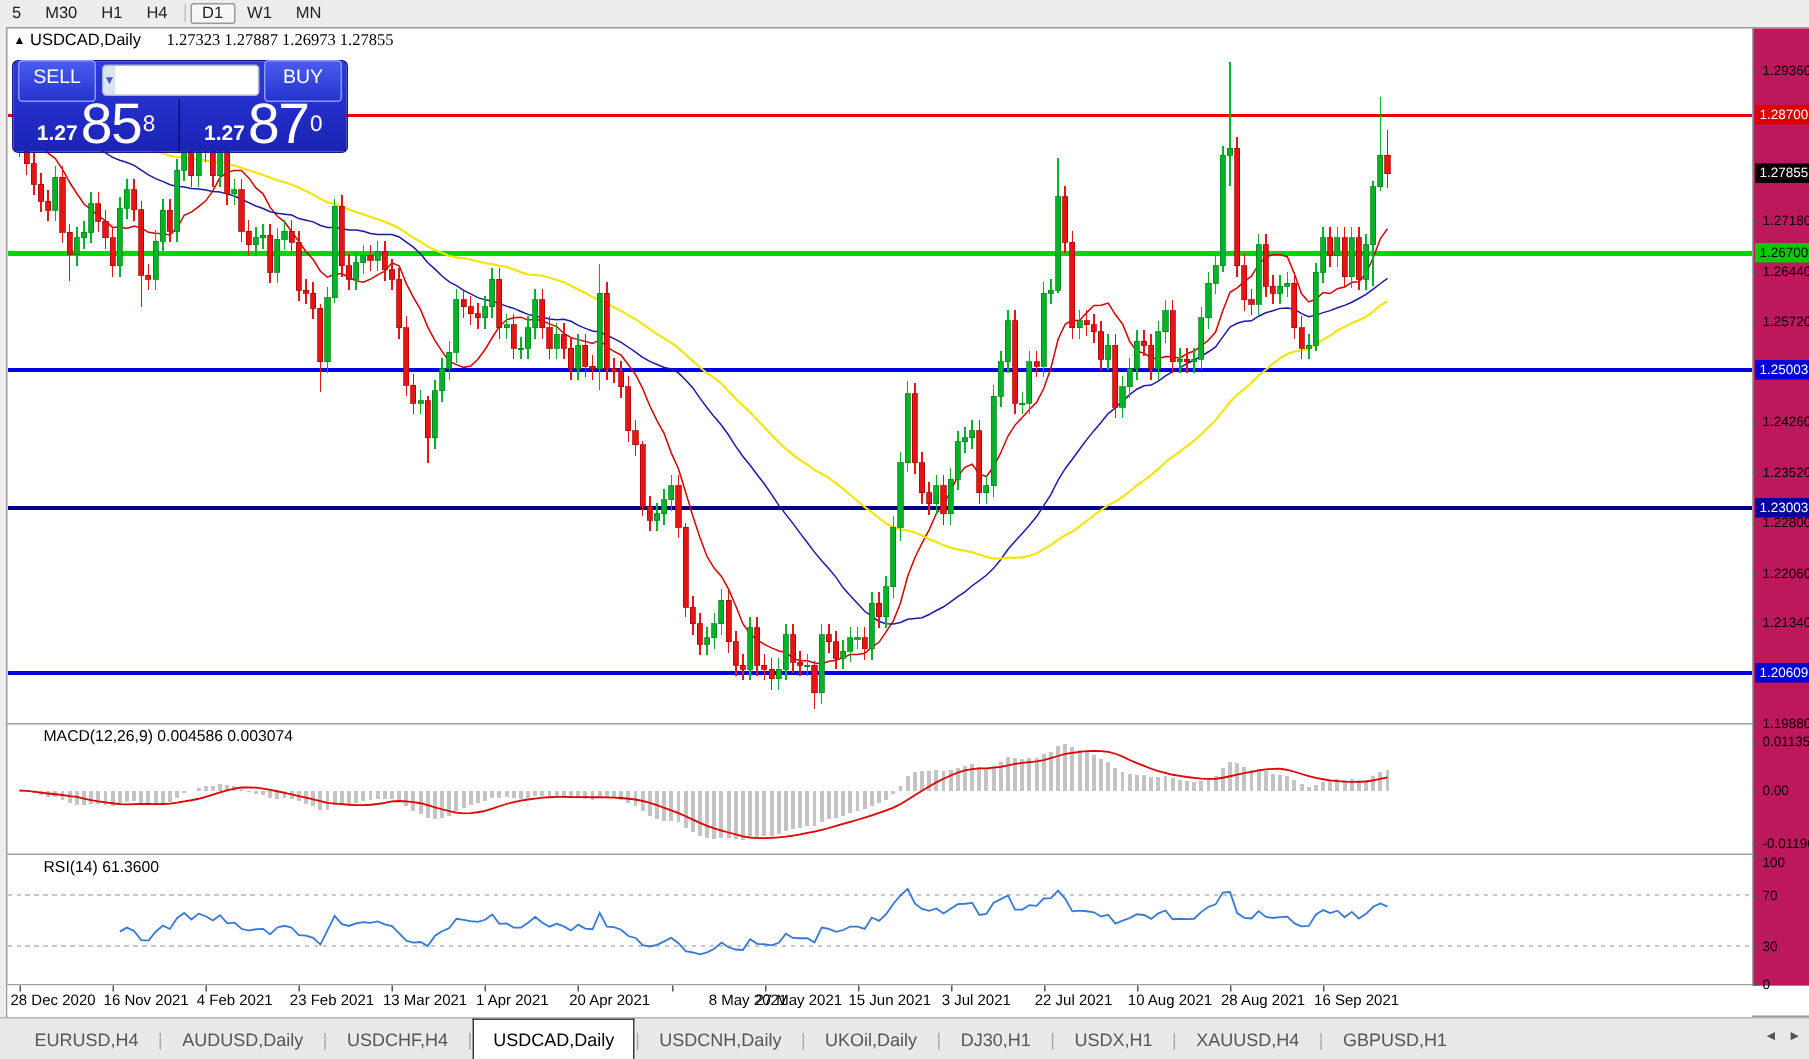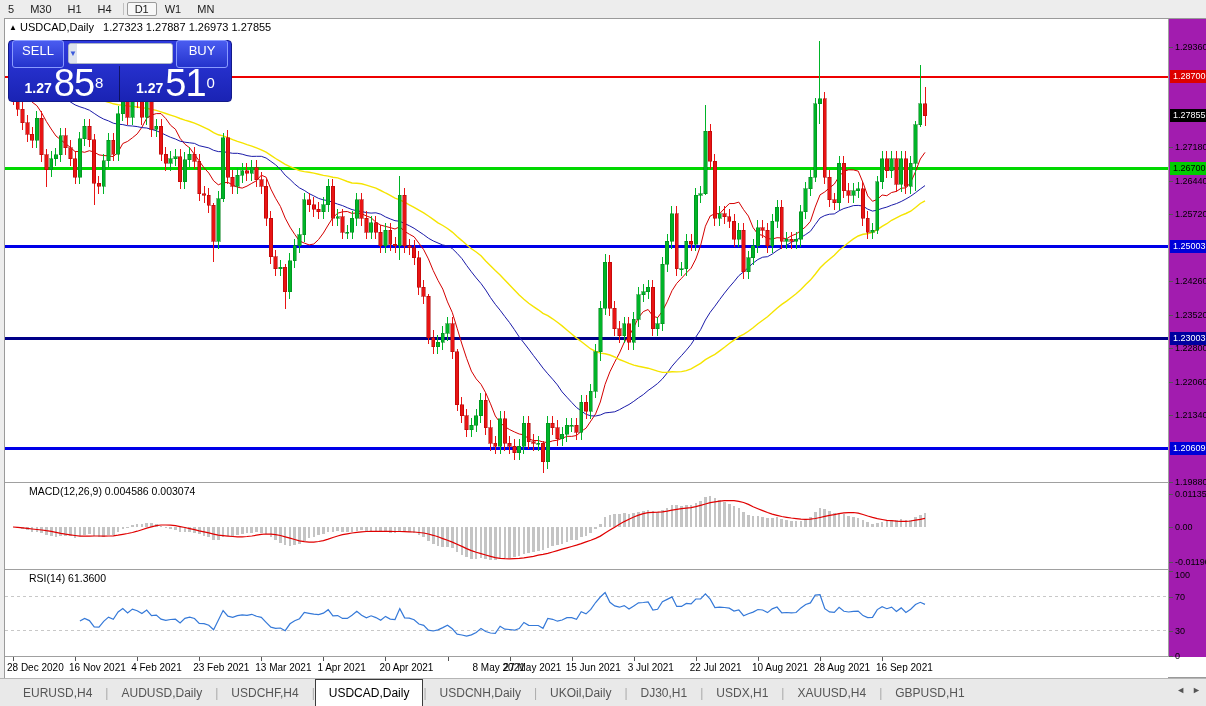--- a/index.html
+++ b/index.html
@@ -41,21 +41,21 @@
   .trade-prices { display:flex; height:35px; }
   .price-half { width:50%; display:flex; align-items:flex-end; justify-content:center;
     padding-bottom:2px; }
   .price-half.left { border-right:1px solid rgba(0,0,25,0.55); }
   .p-small { font-size:14px; font-weight:bold; margin-right:2px; line-height:22px; }
   .p-big   { font-size:38px; line-height:32px; letter-spacing:-1px; }
   .p-sup   { font-size:15px; line-height:34px; align-self:flex-start; margin-left:1px; }
 
   
   .axis-strip { position:absolute; left:1163px; top:0; width:39px; height:638px;
-    border-left:1px solid #a0a0a0; background:#a21caf; font-size:9px; color:#000; z-index:4; }
+    border-left:1px solid #a0a0a0; background:#be185d; font-size:9px; color:#000; z-index:4; }
   .axis-label { position:absolute; left:6px; white-space:nowrap; }
   .axis-tick  { position:absolute; left:0; width:4px; height:1px; background:#555; }
   .axis-badge { position:absolute; left:1px; width:37px; height:13px; line-height:13px;
     padding-left:3px; color:#fff; white-space:nowrap; }
 
   .ind-label { position:absolute; left:4px; font-size:10.5px; color:#000; z-index:5;padding-left:20px; }
 
   
   .date-axis { position:absolute; left:0; top:638px; width:1163px; height:22px; background:#fff; }
   .date-tick { position:absolute; top:0; width:1px; height:4px; background:#555; }
@@ -84,42 +84,42 @@
     <div class="tf-btn active">D1</div>
     <div class="tf-btn">W1</div>
     <div class="tf-btn">MN</div>
   </div>
 
 <div class="chart-window">
 
   <div class="chart-header">
     <span class="tri">▲</span>
     <span>USDCAD,Daily</span>
-    <span style="margin-left:6px;">1.27323 1.27887 1.26973 1.27855</span>
+    <span style="margin-left:14px;font-family:Liberation Serif, serif;">1.27323 1.27887 1.26973 1.27855</span>
   </div>
 
   <div class="trade-panel">
     <div class="trade-top">
       <div class="btn-trade btn-sell">SELL</div>
       <div class="vol-box">
         <div class="vol-btn">▼</div>
         <input class="vol-input" value="3.00" style="">
 
       </div>
       <div class="btn-trade btn-buy">BUY</div>
     </div>
     <div class="trade-prices">
       <div class="price-half left">
         <span class="p-small">1.27</span>
         <span class="p-big">85</span>
         <span class="p-sup">8</span>
       </div>
       <div class="price-half">
         <span class="p-small">1.27</span>
-        <span class="p-big">51</span>
+        <span class="p-big">87</span>
         <span class="p-sup">0</span>
       </div>
     </div>
   </div>
 
   <div id="panes">
       <svg width="1163" height="463" viewBox="0 0 1163 463" style="top: 0px;">
         <line x1="0" x2="1163" y1="57.875000000000774" y2="57.875000000000774" stroke="#ee0000" stroke-width="2.4"></line>
         <line x1="0" x2="1163" y1="149.74007936508022" y2="149.74007936508022" stroke="#00d800" stroke-width="3.2"></line>
         <line x1="0" x2="1163" y1="227.68759920634974" y2="227.68759920634974" stroke="#0000e8" stroke-width="2.4"></line>

